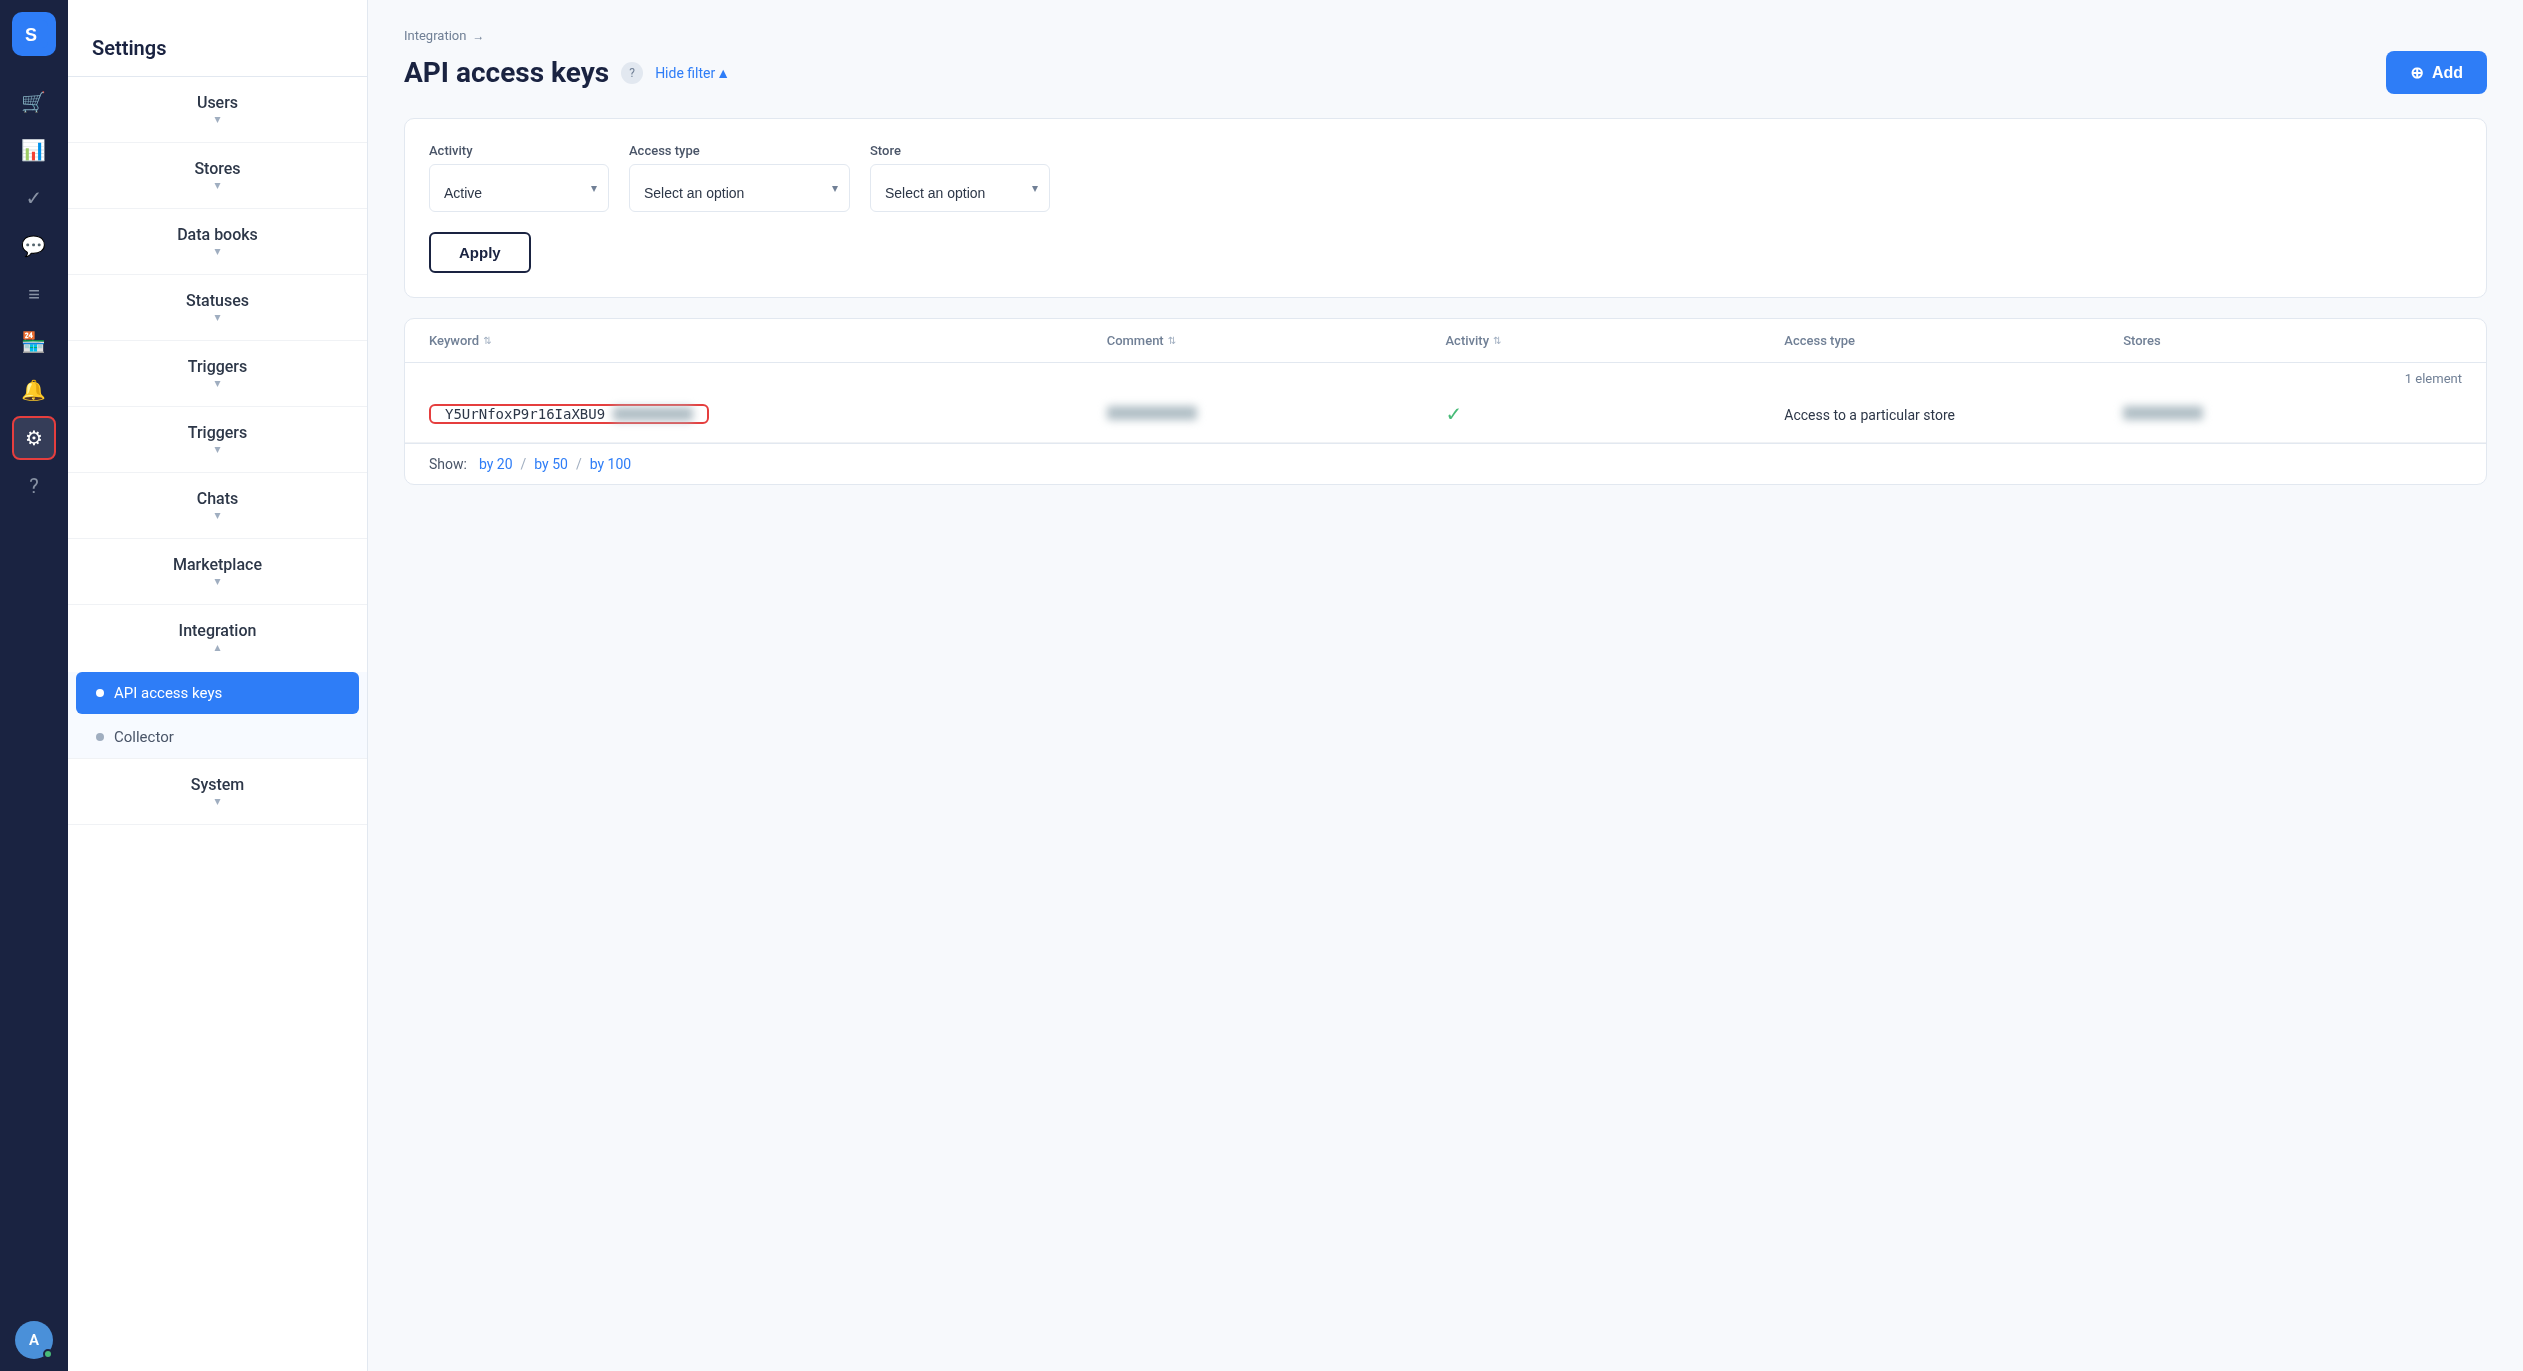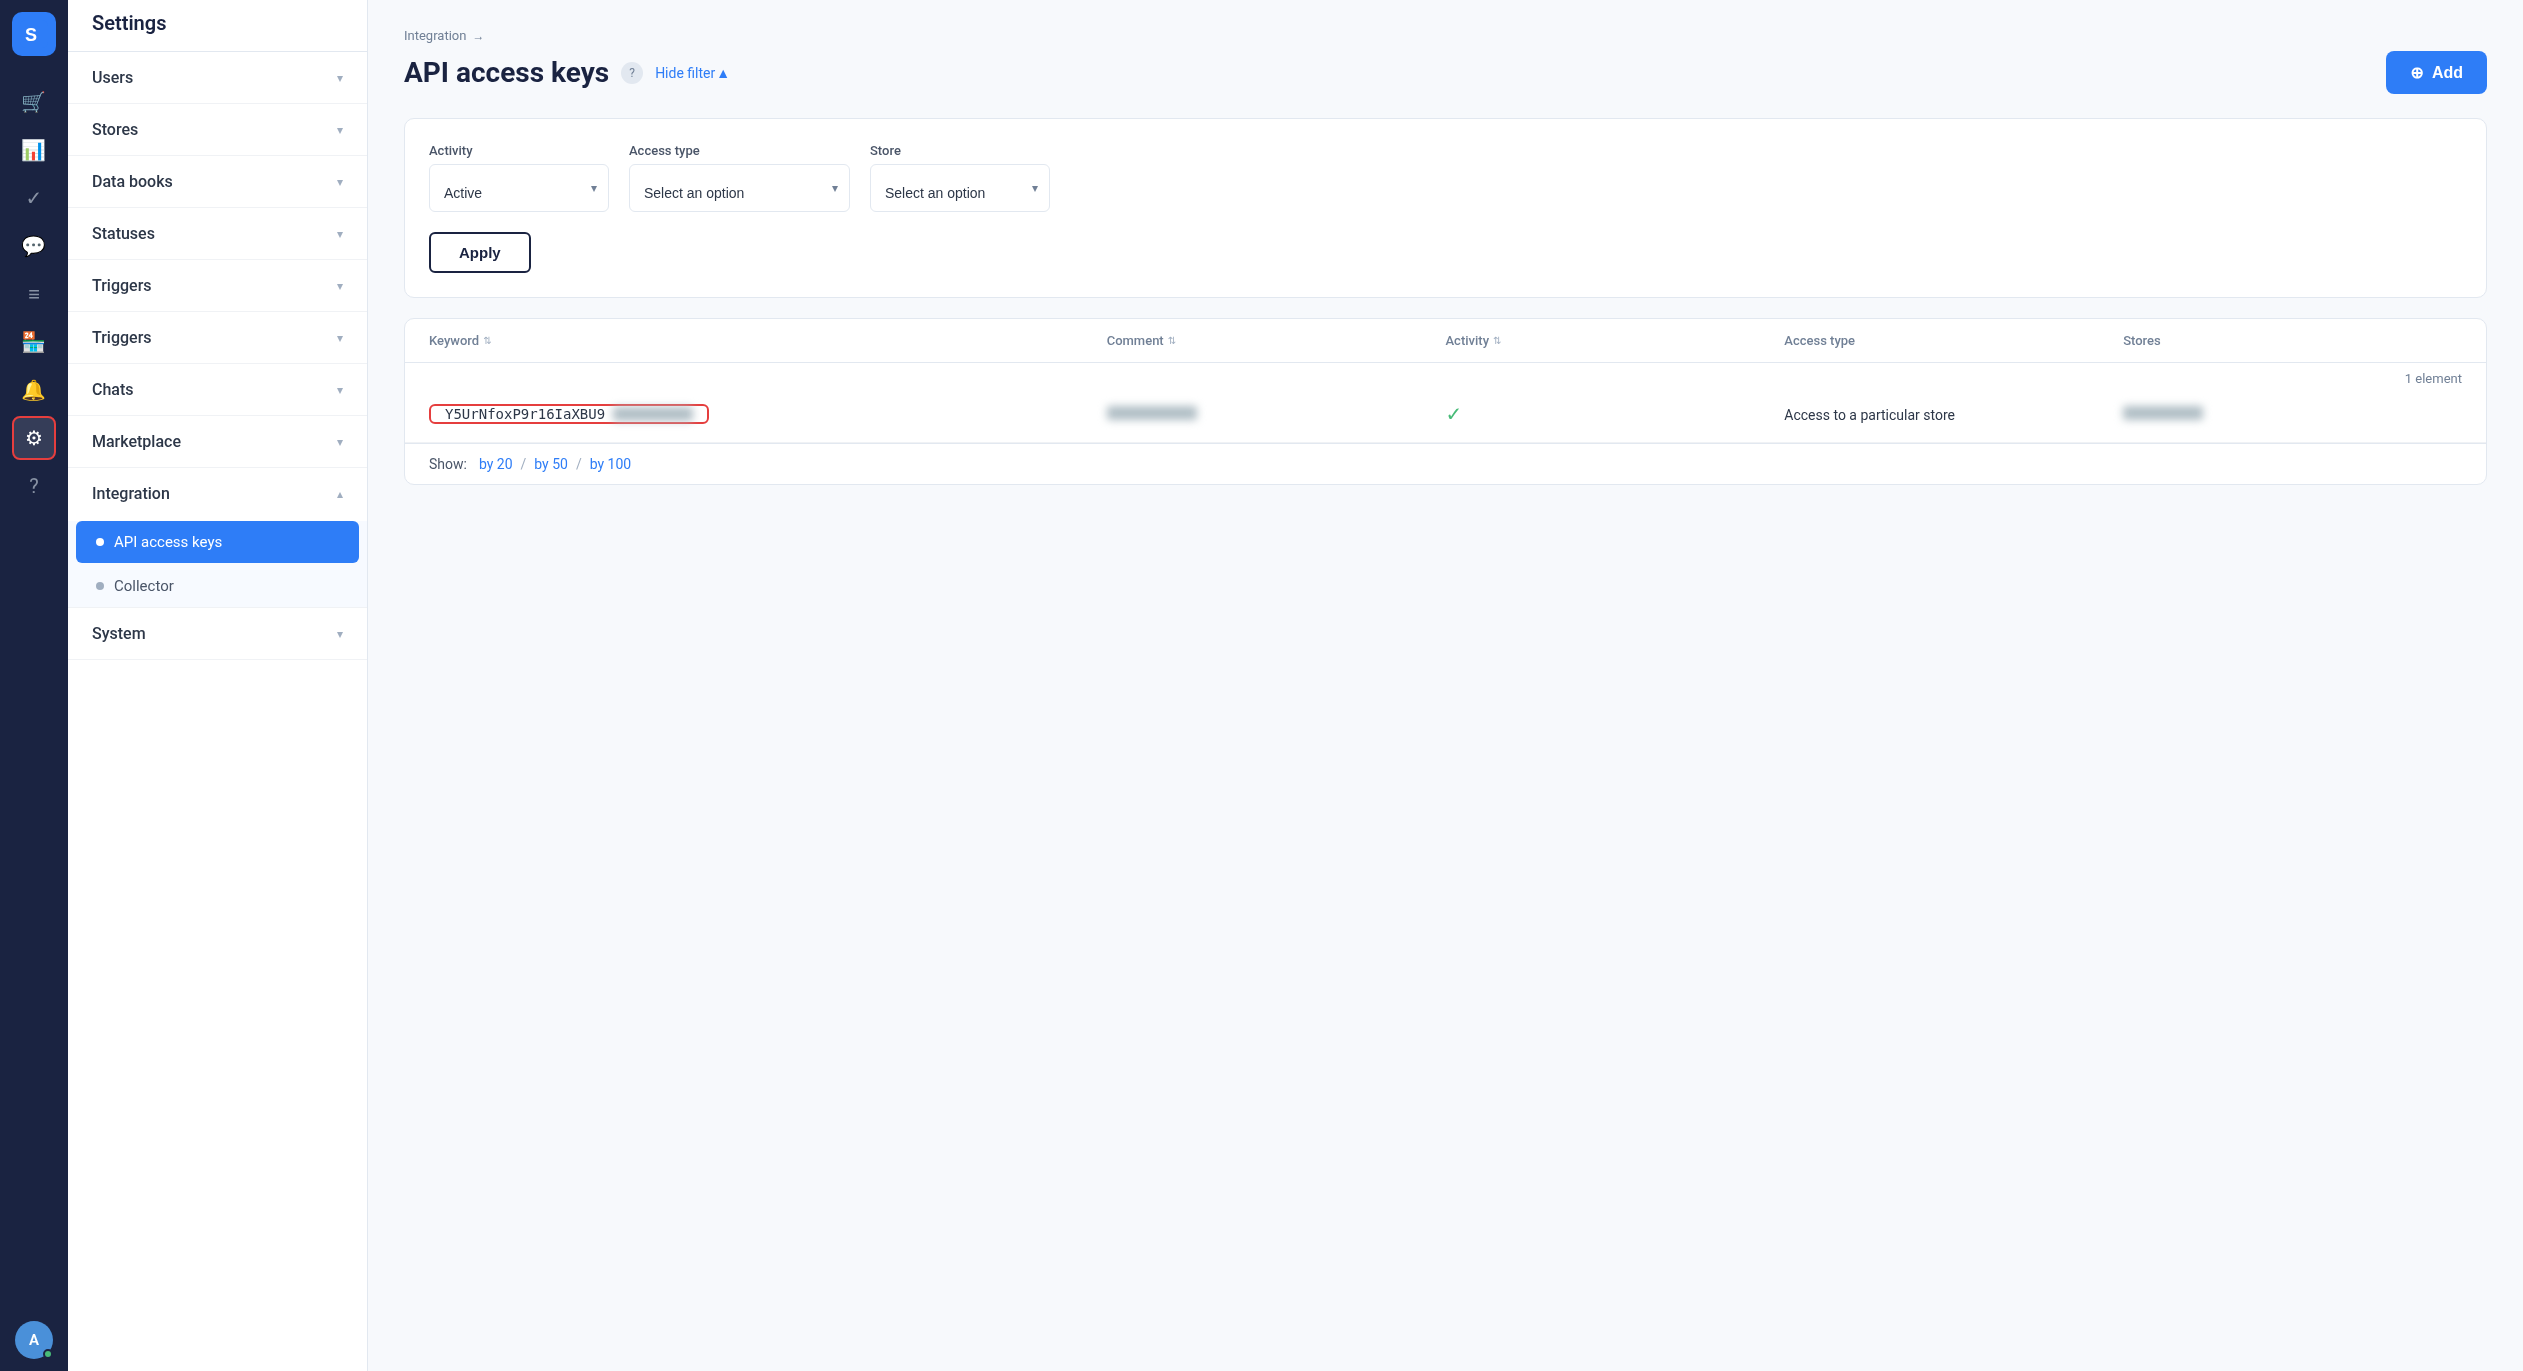--- a/index.html
+++ b/index.html
@@ -60,38 +60,39 @@
     .sidebar {
       width: 300px;
       background: #fff;
       border-right: 1px solid #e2e8f0;
       display: flex;
       flex-direction: column;
       flex-shrink: 0;
       overflow-y: auto;
     }
     .sidebar-header {
-      padding: 11px 24px 16px;
+      padding: 36px 24px 16px;
       font-size: 20px;
       font-weight: 600;
       color: #1a2341;
       border-bottom: 1px solid #e2e8f0;
     }
     .sidebar-section {
       border-bottom: 1px solid #f0f2f5;
     }
     .sidebar-item {
       display: flex;
       align-items: center;
       justify-content: space-between;
       padding: 16px 24px;
       font-size: 16px;
       color: #2d3748;
       cursor: pointer;
       font-weight: 500;
+      flex-direction: column;
     }
     .sidebar-item .chevron { color: #a0aec0; font-size: 12px; }
     .sidebar-sub {
       background: #f7faff;
     }
     .sidebar-sub-item {
       display: flex;
       align-items: center;
       padding: 12px 28px;
       font-size: 15px;

